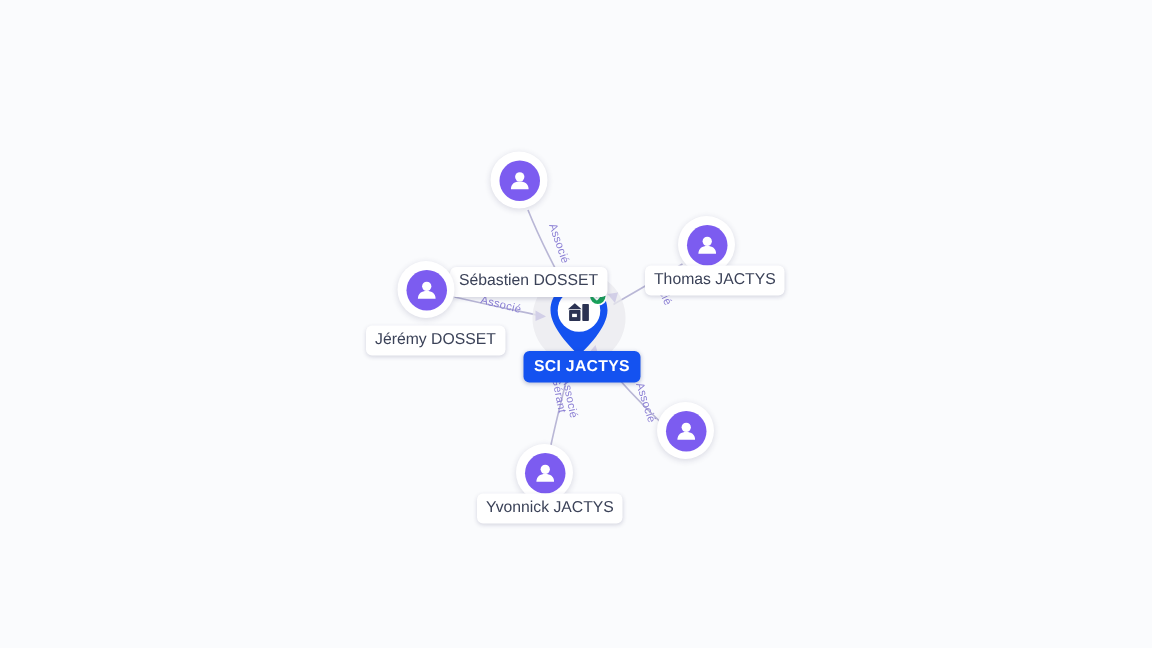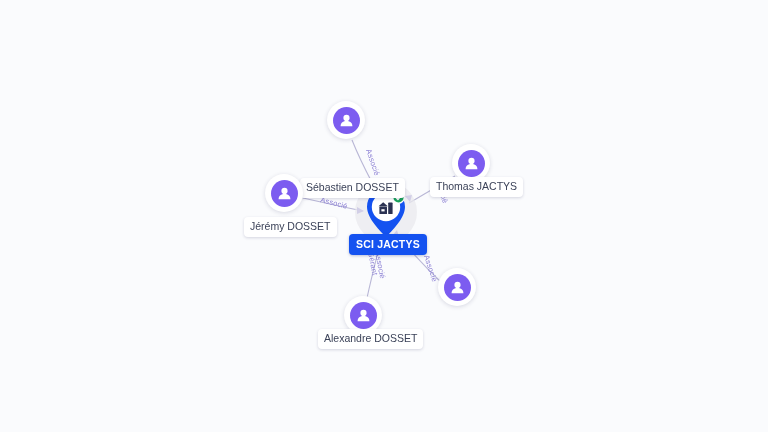--- a/index.html
+++ b/index.html
@@ -206,15 +206,15 @@
   </div>
 
   <div class="person-node" style="left:344px; top:296px;">
     <span class="person-disc">
       <svg width="17" height="17" viewBox="0 0 17 17">
         <circle cx="8.5" cy="5.9" r="3.1" fill="#ffffff"></circle>
         <path d="M2.6 14.2 C2.6 10.6 5.2 9.0 8.5 9.0 C11.8 9.0 14.4 10.6 14.4 14.2 Z" fill="#ffffff"></path>
       </svg>
     </span>
   </div>
-  <div class="node-label" style="left:318px; top:329px;">Alexandre DOSSET</div>
+  <div class="node-label" style="left:318px; top:329px;">Yvonnick JACTYS</div>
 
 </div>
 
 </body></html>

